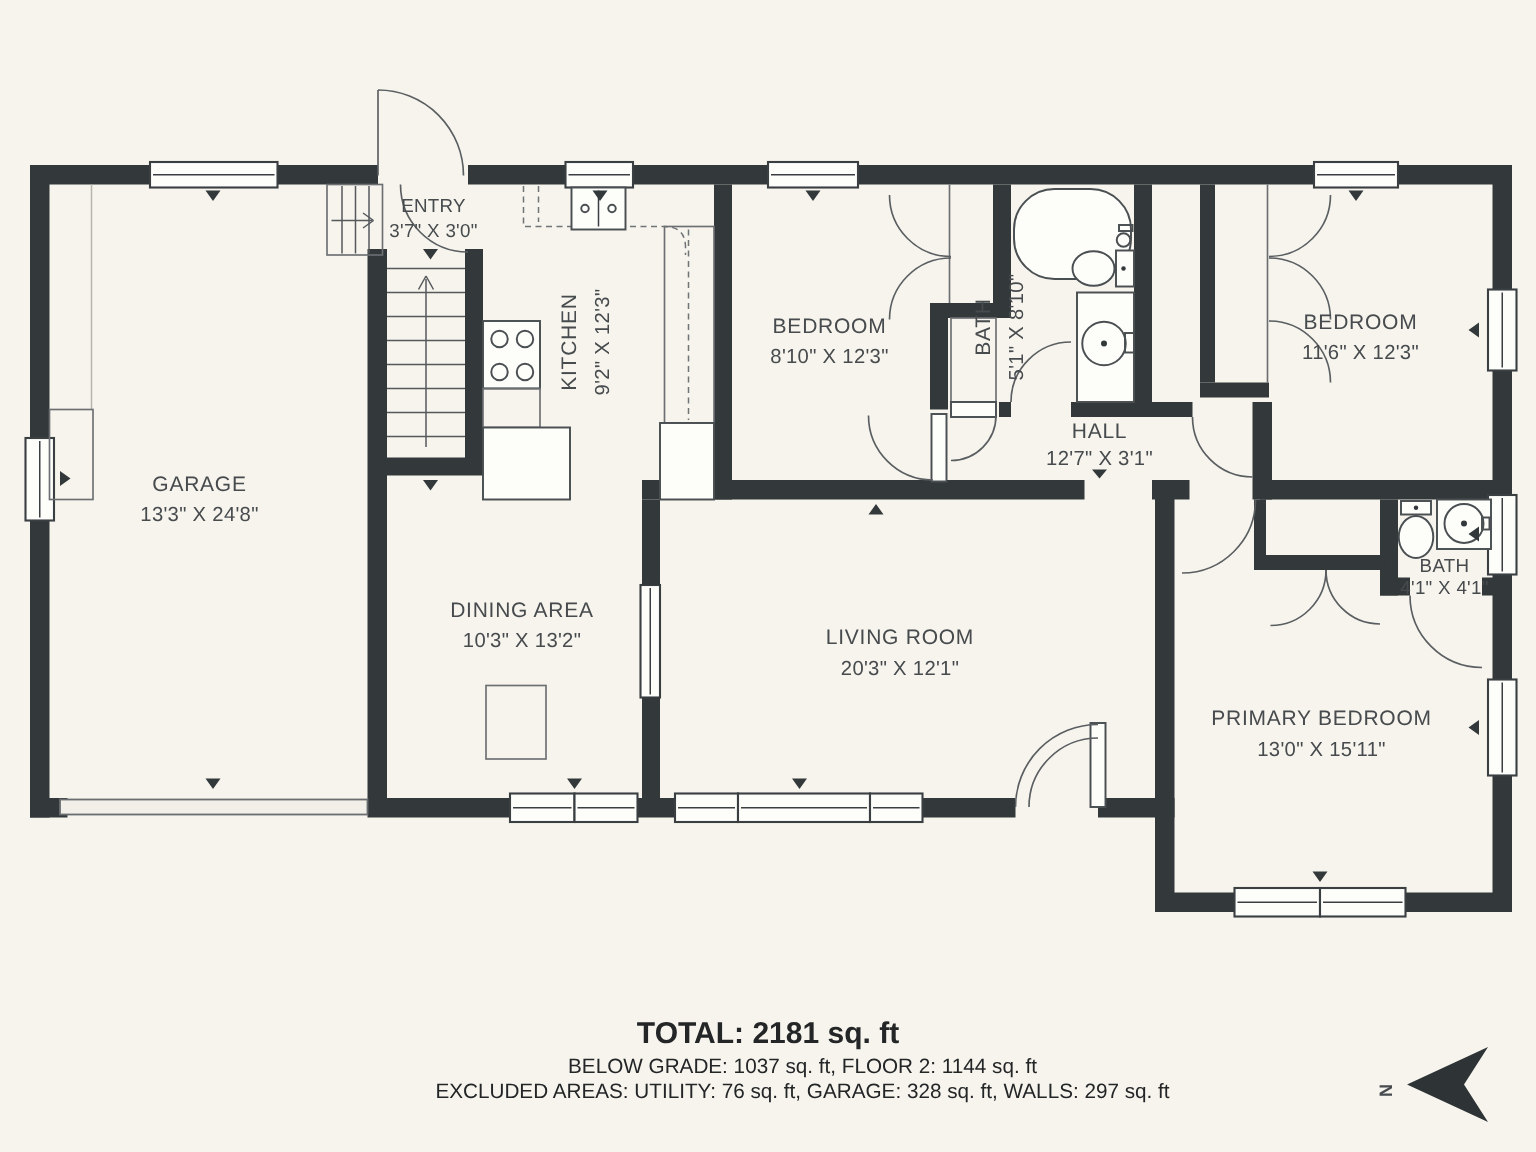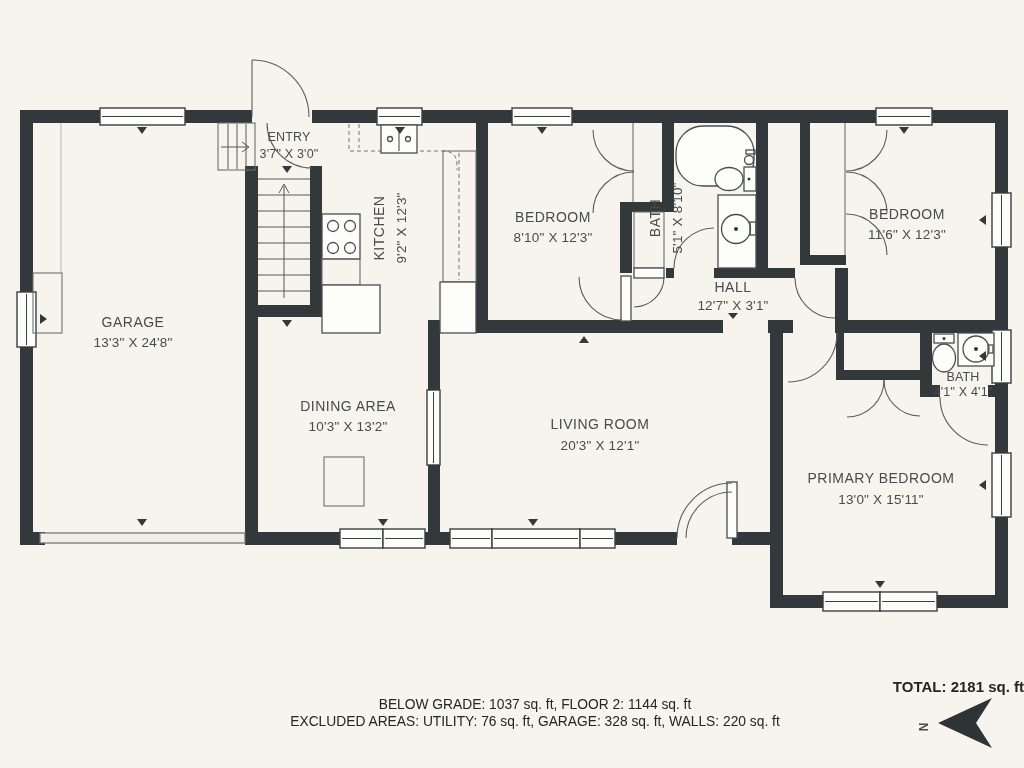--- a/index.html
+++ b/index.html
@@ -15,21 +15,21 @@
   .fxn{fill:none;stroke:#4a4f52;stroke-width:1.3;}
   .thin{stroke:#6b6f72;stroke-width:1.1;fill:none;}
   .lite{stroke:#b8b5ac;stroke-width:1;fill:none;}
   .win{fill:#fdfdfa;stroke:#3a3f42;stroke-width:1.4;}
   .wline{stroke:#3a3f42;stroke-width:1;}
   .arc{fill:none;stroke:#5a5e61;stroke-width:1.1;}
   .dash{fill:none;stroke:#707477;stroke-width:1;stroke-dasharray:4 3;}
   .mark{fill:#33383b;}
   .step{stroke:#55595c;stroke-width:1;}
   .footer{position:absolute;left:0;right:0;top:678px;text-align:center;color:#232527;}
-  .footer .t{font-weight:bold;font-size:15px;margin-bottom:1px;text-align:right;}
+  .footer .t{font-weight:bold;font-size:20px;margin-bottom:1px;}
   .footer .s{font-size:13.8px;line-height:17px;padding-left:46px;}
 </style>
 </head>
 <body>
 
 <div class="stage">
 <svg width="1024" height="768" viewBox="0 0 1024 768">
 
   <g>
     <rect class="wall" x="20" y="110" width="80" height="13"></rect>
@@ -337,15 +337,15 @@
 
   <g>
     <path d="M938 723 L992 698 L976 723 L992 748 Z" fill="#2e3336"></path>
     <text x="928" y="727" transform="rotate(-90 928 727)" font-size="12" font-weight="bold" fill="#2e3336" text-anchor="middle">N</text>
   </g>
 </svg>
 
   <div class="footer">
     <div class="t">TOTAL: 2181 sq. ft</div>
     <div class="s">BELOW GRADE: 1037 sq. ft, FLOOR 2: 1144 sq. ft</div>
-    <div class="s">EXCLUDED AREAS: UTILITY: 76 sq. ft, GARAGE: 328 sq. ft, WALLS: 220 sq. ft</div>
+    <div class="s">EXCLUDED AREAS: UTILITY: 76 sq. ft, GARAGE: 328 sq. ft, WALLS: 297 sq. ft</div>
   </div>
 </div>
 
 </body></html>

